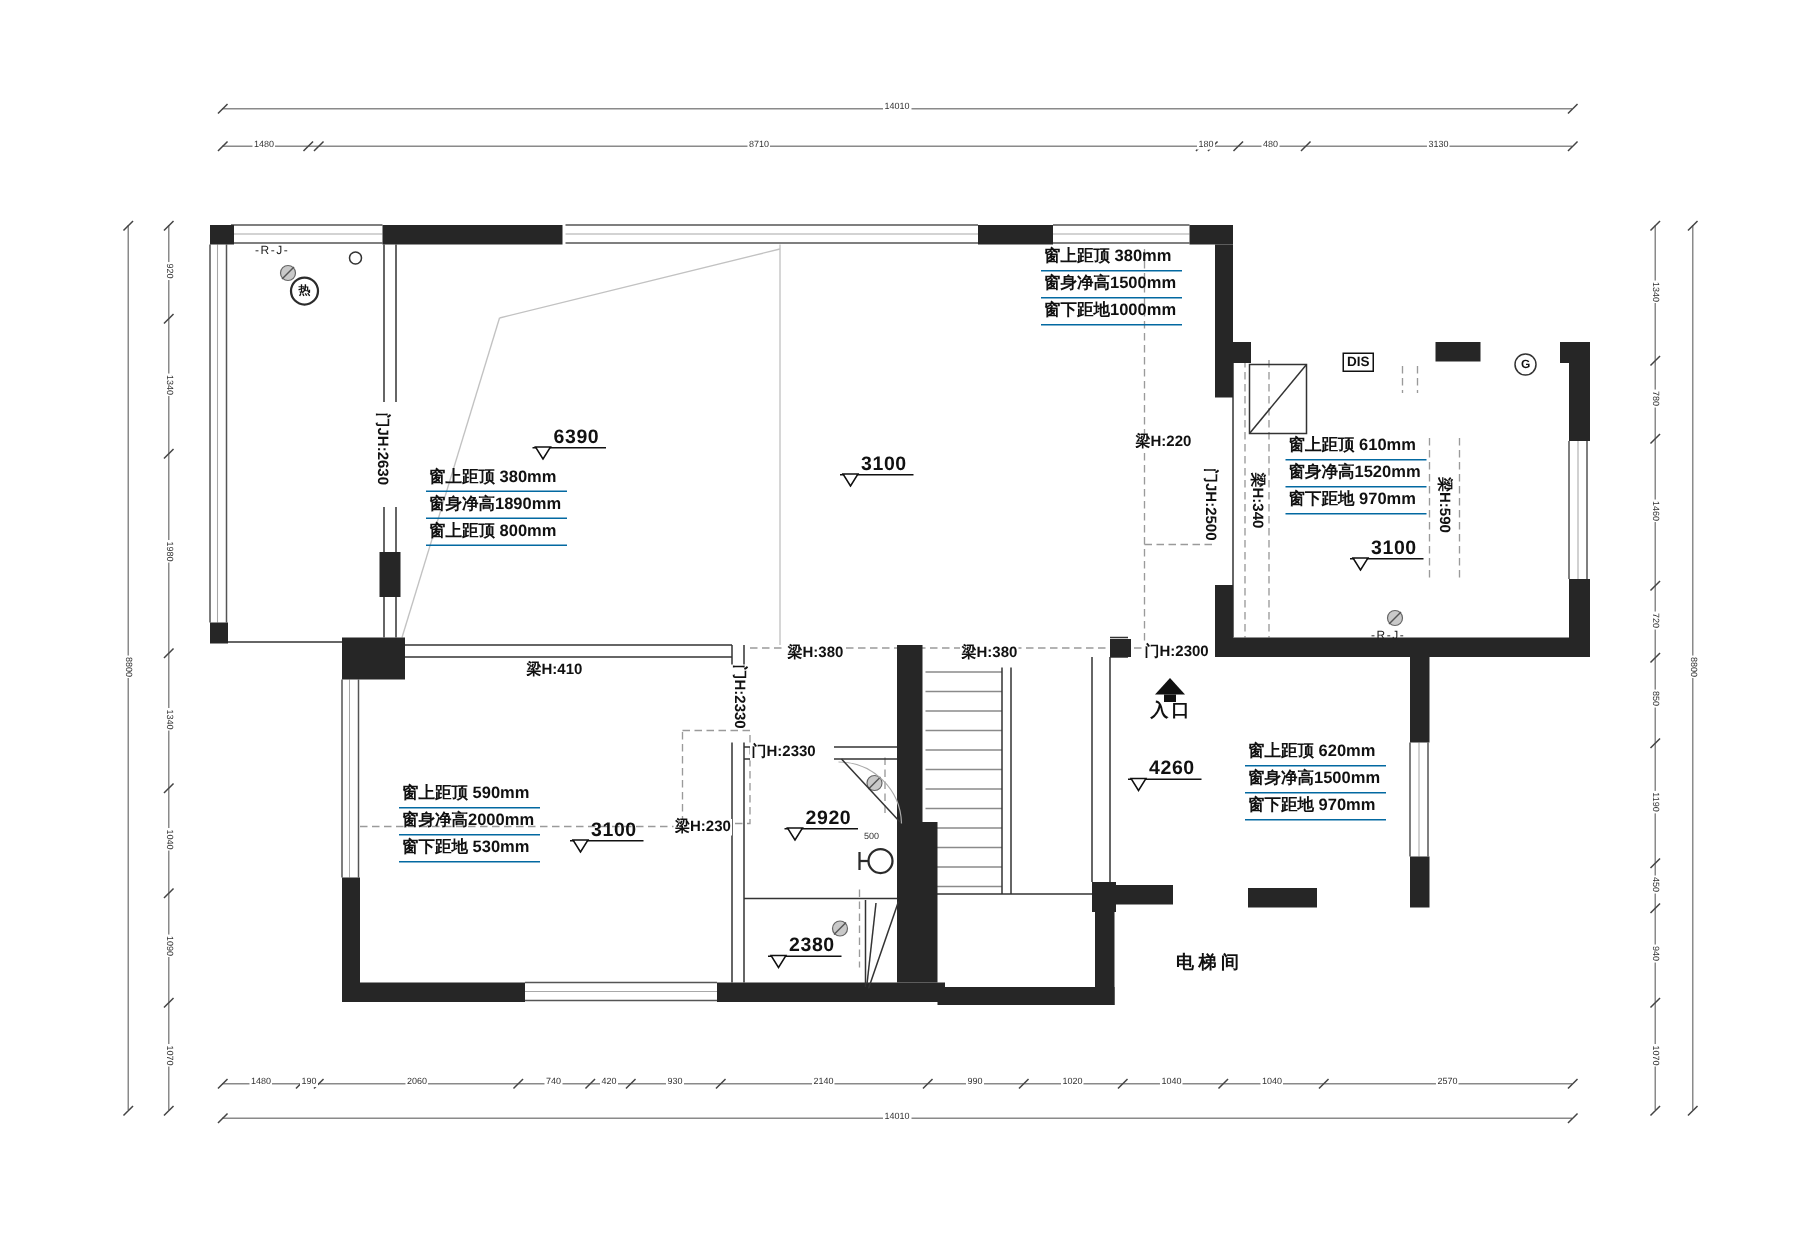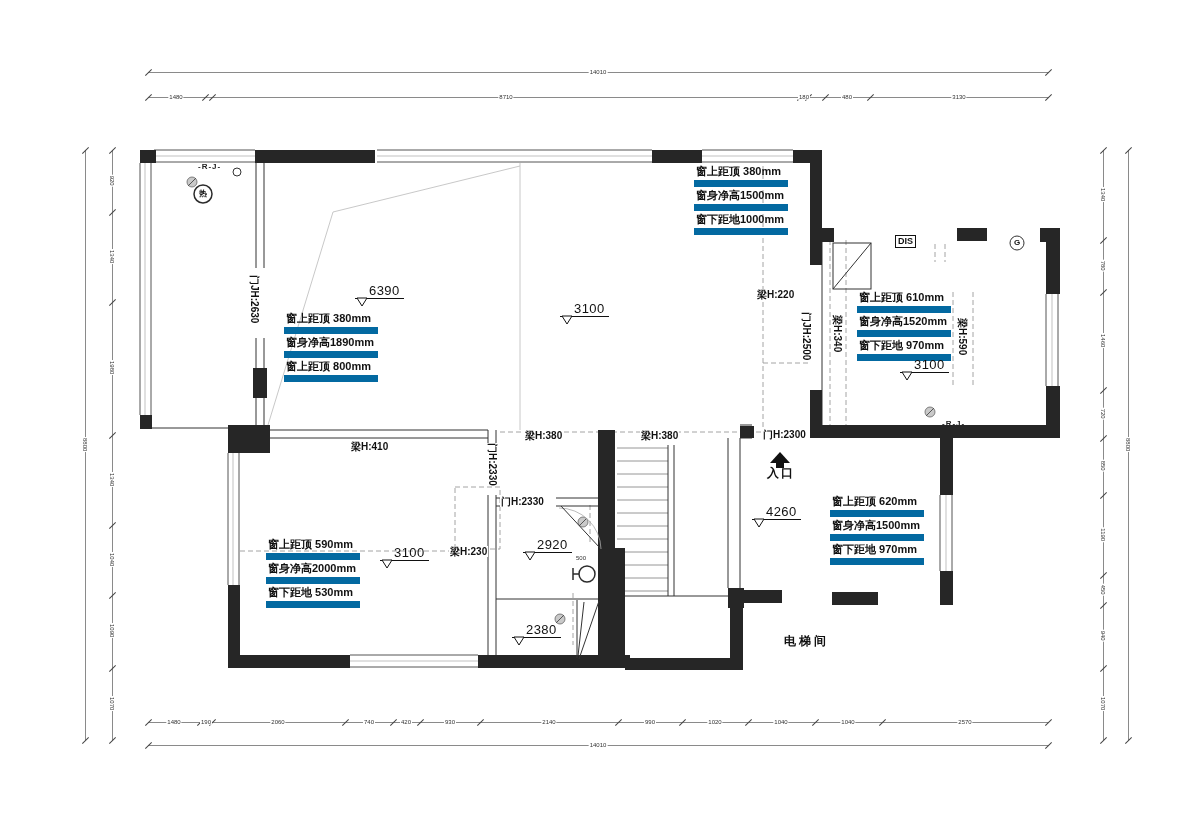--- a/index.html
+++ b/index.html
@@ -12,25 +12,25 @@
   .thin{stroke:#333;stroke-width:1;fill:none;}
   .tread{stroke:#8a8a8a;stroke-width:.9;}
   .dash{stroke:#9a9a9a;stroke-width:.9;stroke-dasharray:5 3;fill:none;}
   .slope{stroke:#c2c2c2;stroke-width:.9;fill:none;}
   .fix{stroke:#2b2b2b;fill:none;stroke-width:1.5;}
   .arc{stroke:#aaa;stroke-width:.8;fill:none;}
   .drain{fill:#c9c9c9;stroke:#666;stroke-width:.8;}
   .lbl{position:absolute;font-weight:bold;font-size:10px;white-space:nowrap;background:#fff;padding:0 1px;line-height:11px;}
   .vlbl{position:absolute;font-weight:bold;font-size:10px;white-space:nowrap;transform-origin:left top;transform:rotate(90deg);background:#fff;line-height:11px;}
   .wb{position:absolute;font-weight:bold;font-size:11px;line-height:17px;}
-  .wb div{border-bottom:7px solid #0369a1;white-space:nowrap;padding:0 4px 0 2px;background:transparent;}
-  .lv{position:absolute;border-bottom:1.5px solid #111;padding:0 4px 0 14px;font-weight:normal;font-size:13px;letter-spacing:.4px;line-height:14px;white-space:nowrap;}
+  .wb div{border-bottom:1px solid #0369a1;white-space:nowrap;padding:0 4px 0 2px;background:transparent;}
+  .lv{position:absolute;border-bottom:1.5px solid #111;padding:0 4px 0 14px;font-weight:bold;font-size:13px;letter-spacing:.4px;line-height:14px;white-space:nowrap;}
   .lv svg{position:absolute;left:1px;bottom:-9px;}
   .big{font-size:12px;font-weight:bold;letter-spacing:2px;}
-  .rj{position:absolute;font-size:8px;font-weight:bold;letter-spacing:1px;color:#222;white-space:nowrap;margin-left:28px;}
+  .rj{position:absolute;font-size:8px;font-weight:normal;letter-spacing:1px;color:#222;white-space:nowrap;}
   .boxed{position:absolute;border:1px solid #111;font-size:9px;font-weight:bold;padding:0 2px;line-height:11px;background:#fff;}
   .circ-txt{position:absolute;font-size:8px;font-weight:bold;line-height:8px;}
   .dimline{position:absolute;background:#8a8a8a;}
   .tick{position:absolute;width:9px;height:1px;background:#444;transform:rotate(-45deg);}
   .dimlabel{position:absolute;font-size:6px;color:#333;background:#fff;padding:0 1px;transform:translate(-50%,-55%);white-space:nowrap;}
   .dimlabel.v{transform:translate(-50%,-55%) rotate(90deg);}
   .tiny{position:absolute;font-size:6px;color:#333;background:#fff;line-height:6px;}
 </style>
 </head>
 <body>
@@ -207,21 +207,21 @@
   <div class="wb" style="left:694px;top:163px">
     <div>窗上距顶 380mm</div>
     <div>窗身净高1500mm</div>
     <div>窗下距地1000mm</div>
   </div>
   <div class="wb" style="left:857px;top:289px">
     <div>窗上距顶 610mm</div>
     <div>窗身净高1520mm</div>
     <div>窗下距地 970mm</div>
   </div>
-  <div class="wb" style="left:266px;top:536px">
+  <div class="wb" style="left:266px;top:521px">
     <div>窗上距顶 590mm</div>
     <div>窗身净高2000mm</div>
     <div>窗下距地 530mm</div>
   </div>
   <div class="wb" style="left:830px;top:493px">
     <div>窗上距顶 620mm</div>
     <div>窗身净高1500mm</div>
     <div>窗下距地 970mm</div>
   </div>
 

